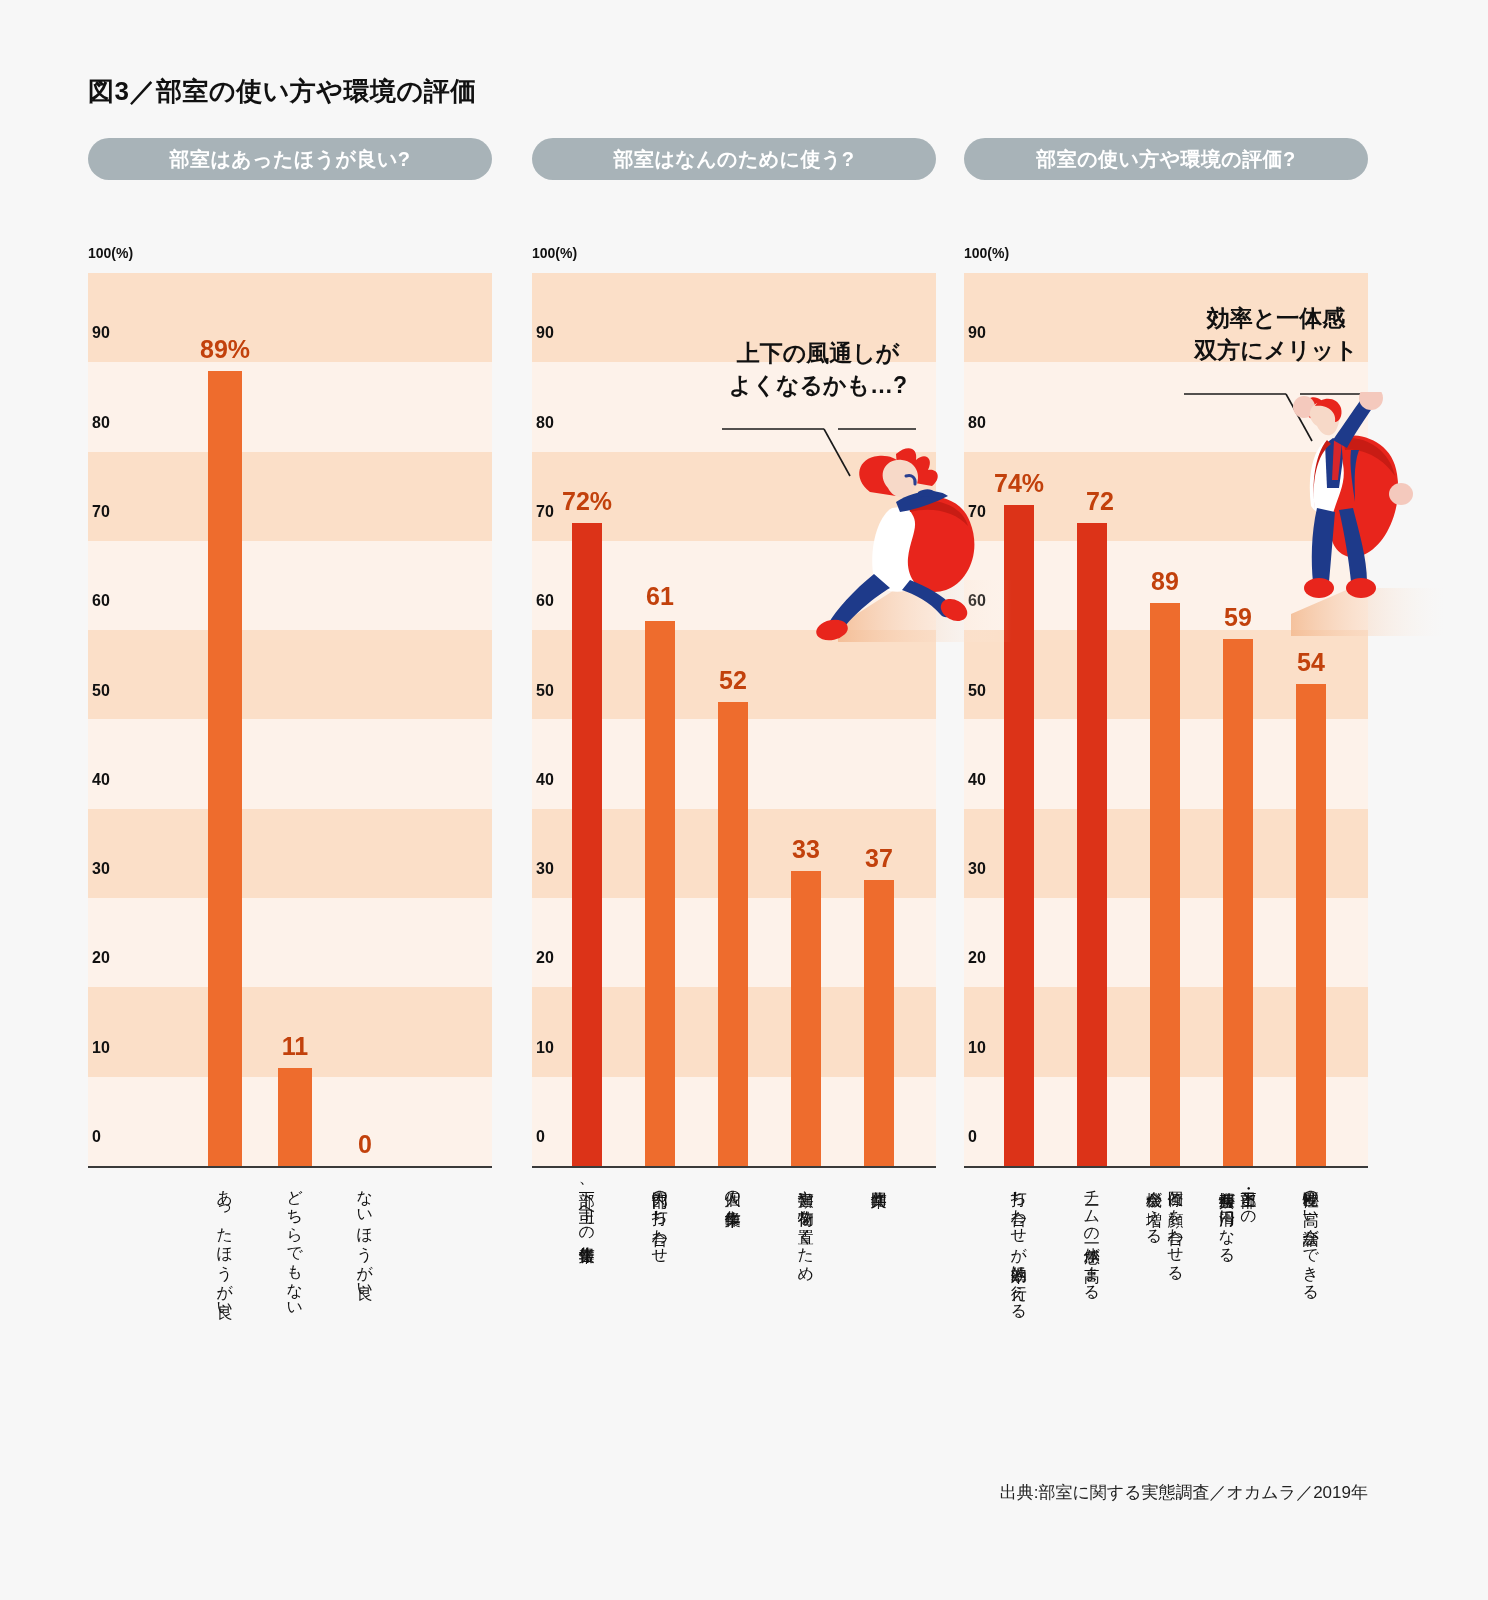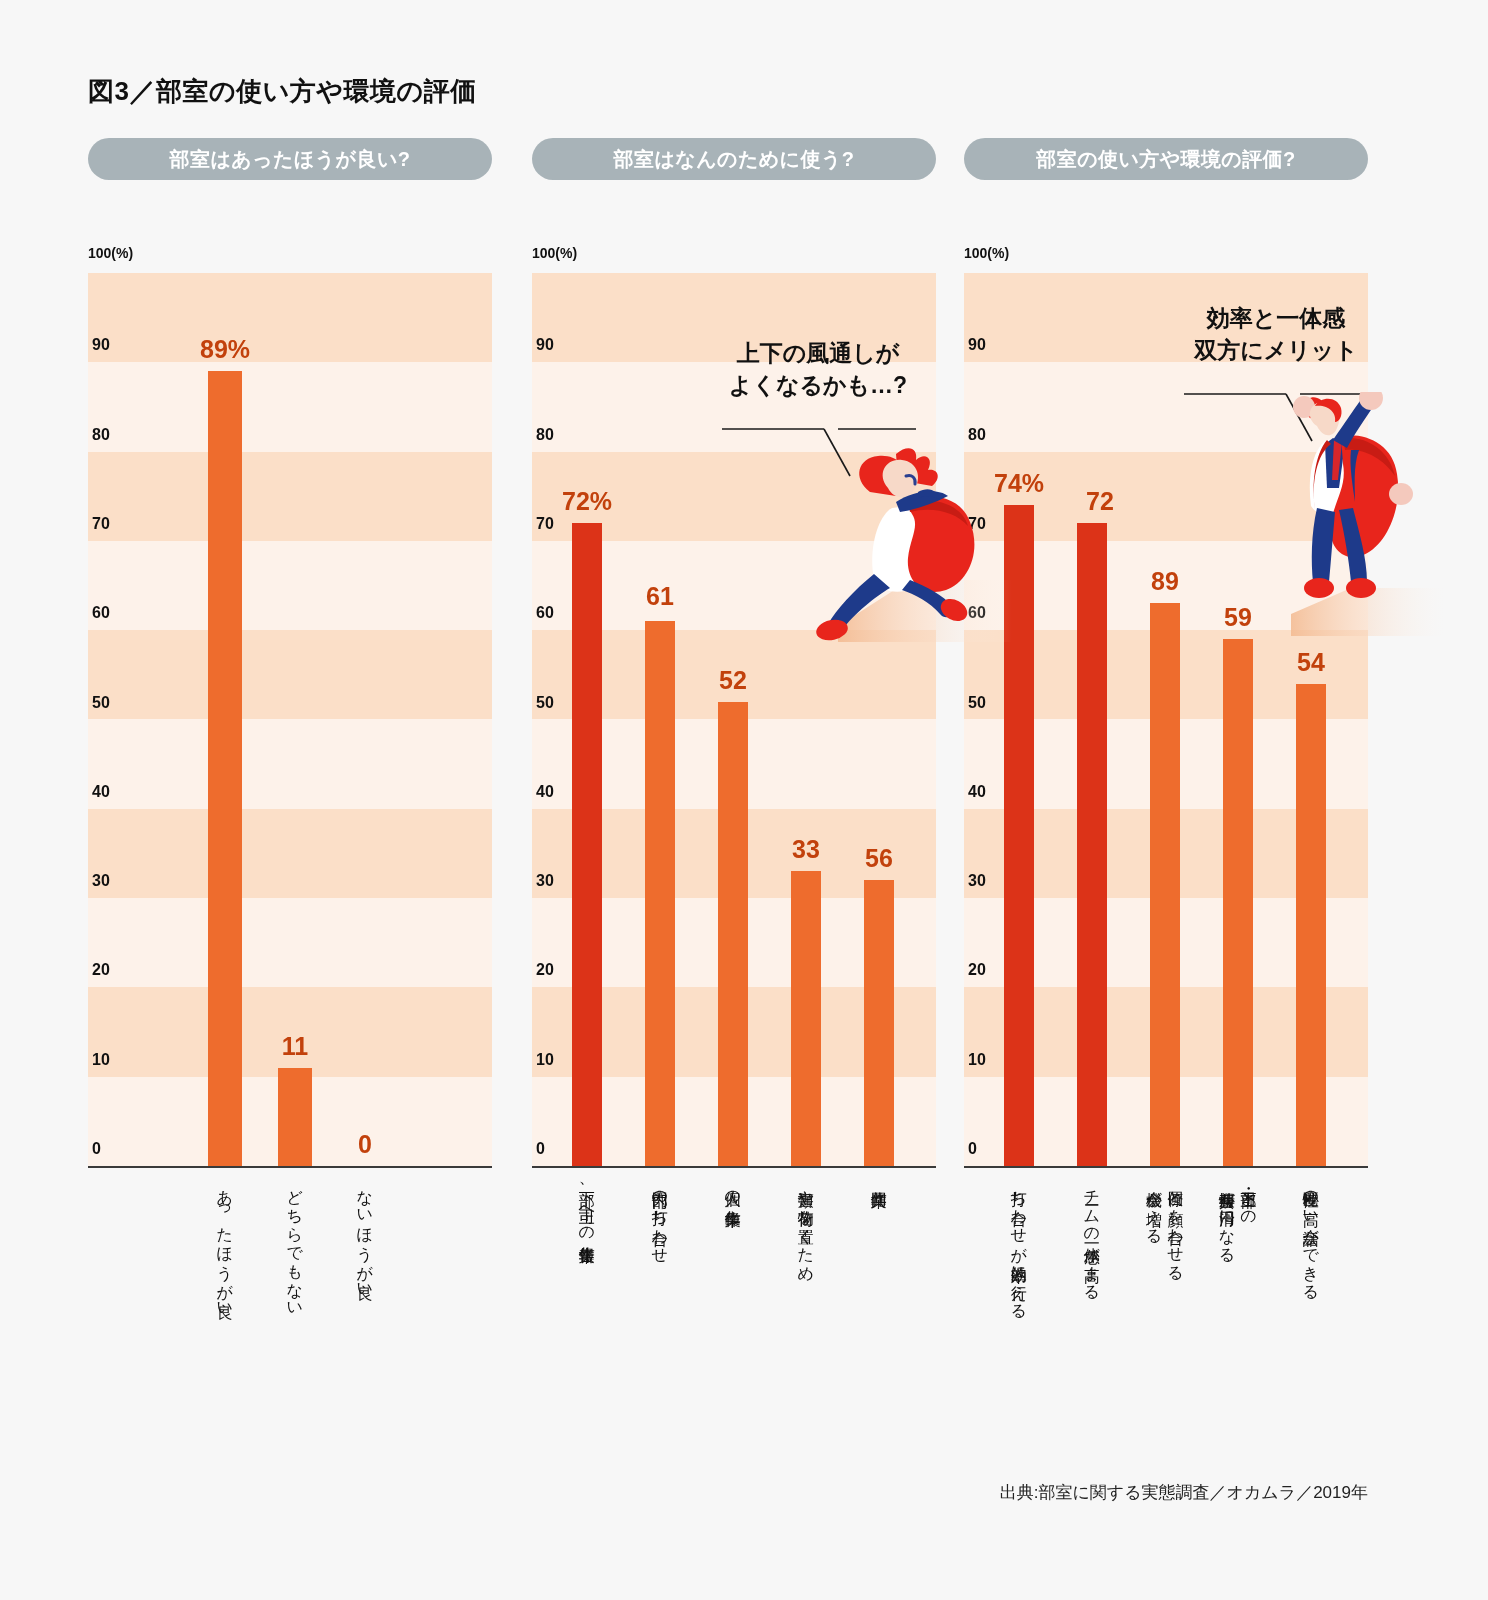--- a/index.html
+++ b/index.html
@@ -89,21 +89,21 @@
     background: #fbdfc8;
   }
   .ytick {
     position: absolute;
     left: 4px;
     font-size: 16px;
     font-weight: bold;
     color: #111;
     transform: translateY(-100%);
     line-height: 1;
-    padding-bottom: 9px;
+    padding-bottom: 21px;
   }
   .baseline {
     position: absolute;
     left: 0;
     width: 100%;
     bottom: -2px;
     height: 2px;
     background: #3a3a3a;
   }
 
@@ -240,21 +240,21 @@
         <div class="baseline"></div>
         <div class="bar hl" style="left: 40px; width: 30px; height: 642.96px;"></div>
         <div class="barval" style="left: 55px; top: 214.04px;">72%</div>
         <div class="bar" style="left: 113px; width: 30px; height: 544.73px;"></div>
         <div class="barval" style="left: 128px; top: 309px;">61</div>
         <div class="bar" style="left: 186px; width: 30px; height: 464.36px;"></div>
         <div class="barval" style="left: 201px; top: 392.64px;">52</div>
         <div class="bar" style="left: 259px; width: 30px; height: 294.69px;"></div>
         <div class="barval" style="left: 274px; top: 562.31px;">33</div>
         <div class="bar" style="left: 332px; width: 30px; height: 285.76px;"></div>
-        <div class="barval" style="left: 347px; top: 571.24px;">56</div>
+        <div class="barval" style="left: 347px; top: 571.24px;">37</div>
       </div>
   <div class="xcat" style="left: 55px;">
         <div class="col">部下、上司への報告作業</div>
       </div>
       <div class="xcat" style="left: 128px;">
         <div class="col">部門内の打ち合わせ</div>
       </div>
       <div class="xcat" style="left: 201px;">
         <div class="col">個人の集中作業</div>
       </div>

